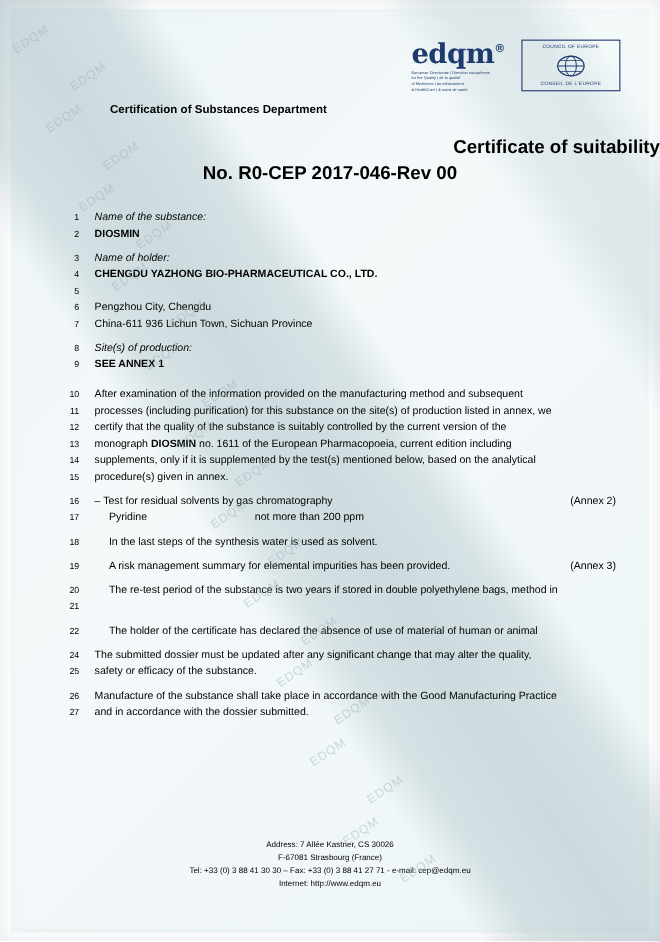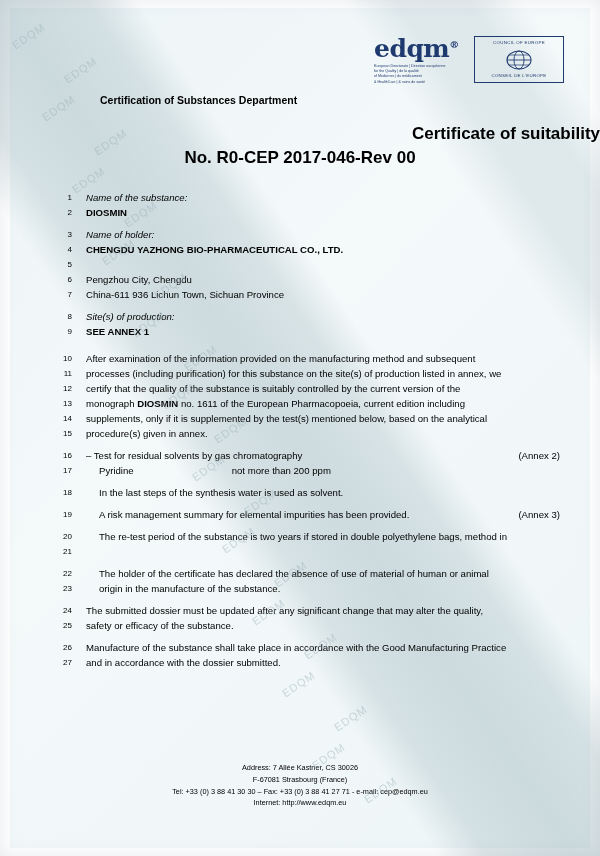--- a/index.html
+++ b/index.html
@@ -318,24 +318,20 @@
           <div class="ln">20</div>
           <div class="tx indent"><span>The re-test period of the substance is two years if stored in double polyethylene bags, method in</span></div>
         </div>
         <div class="row">
           <div class="ln">21</div>
         </div>
         <div class="gap-s"></div>
         <div class="row">
           <div class="ln">22</div>
           <div class="tx indent"><span>The holder of the certificate has declared the absence of use of material of human or animal</span></div>
-        </div>
-        <div class="row">
-          <div class="ln">23</div>
-          <div class="tx indent"><span>origin in the manufacture of the substance.</span></div>
         </div>
         <div class="gap-s"></div>
         <div class="row">
           <div class="ln">24</div>
           <div class="tx"><span>The submitted dossier must be updated after any significant change that may alter the quality,</span></div>
         </div>
         <div class="row">
           <div class="ln">25</div>
           <div class="tx"><span>safety or efficacy of the substance.</span></div>
         </div>

